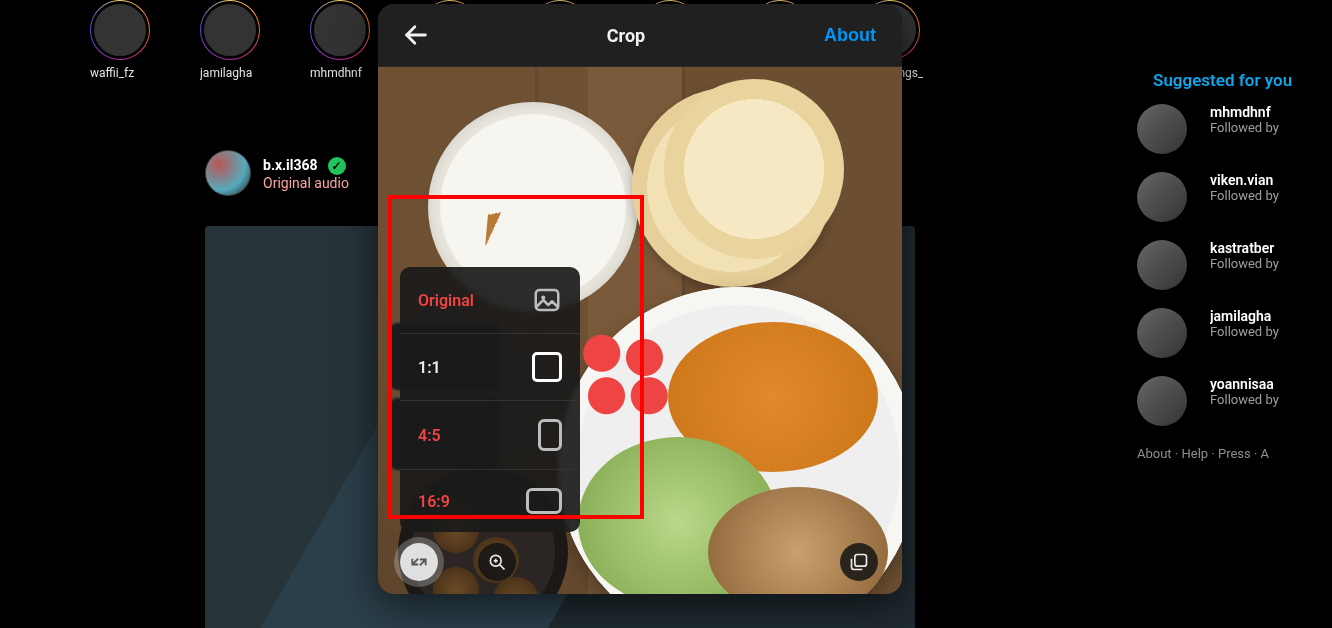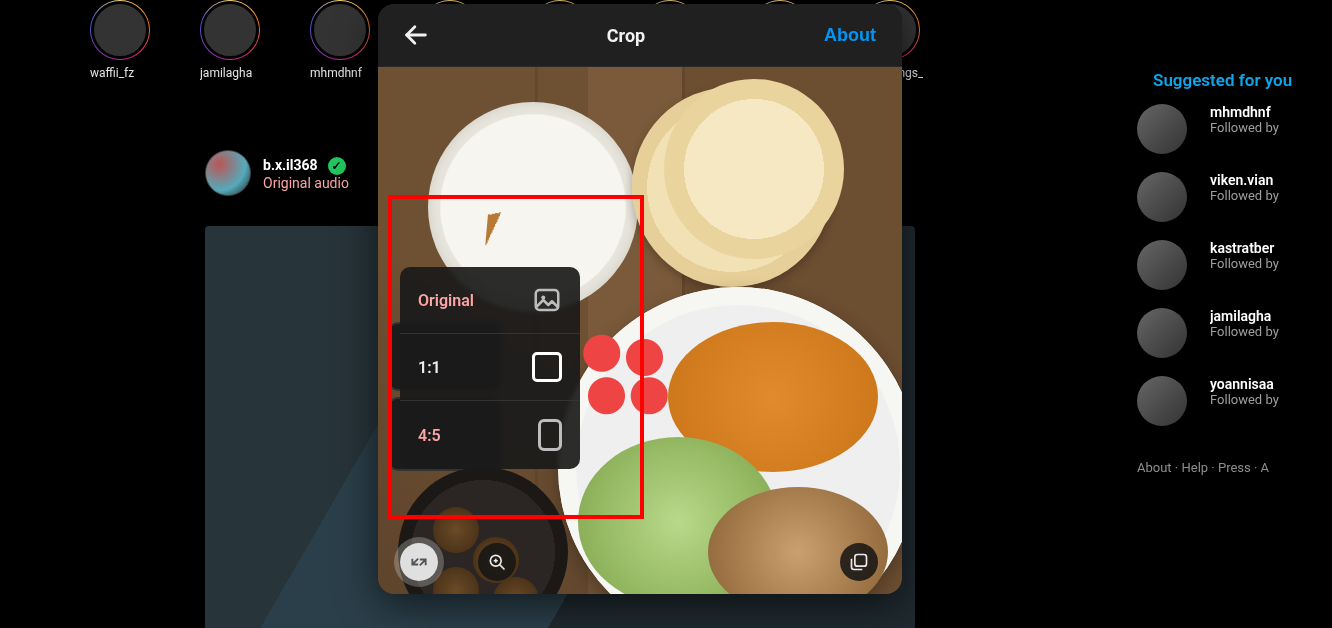--- a/index.html
+++ b/index.html
@@ -33,21 +33,21 @@
     filter:blur(.3px);border-radius:4px}
 
   
   .sidebar{position:absolute;right:0;top:70px;width:195px}
   .sidebar h3{font-size:17px;font-weight:600;color:#0ea5e9;margin:0 0 14px 16px;white-space:nowrap}
   .sug{display:flex;align-items:flex-start;gap:23px;margin-bottom:18px}
   .sug-av{width:50px;height:50px;border-radius:50%;background:linear-gradient(135deg,#666,#333);flex:0 0 auto}
   .sug-txt{display:flex;flex-direction:column;overflow:hidden}
   .sug-name{font-size:14px;font-weight:600;white-space:nowrap}
   .sug-sub{font-size:13px;color:#9e9e9e;white-space:nowrap}
-  .footer-links{font-size:13px;color:#8e8e8e;white-space:nowrap;margin-top:34px}
+  .footer-links{font-size:13px;color:#8e8e8e;white-space:nowrap;margin-top:20px}
 
   
   .modal{position:absolute;left:378px;top:4px;width:524px;height:590px;background:var(--panel);border-radius:16px;overflow:hidden;box-shadow:0 10px 40px rgba(0,0,0,.6)}
   .modal-header{height:62px;display:flex;align-items:center;justify-content:space-between;padding:0 20px;background:#202020;border-bottom:1px solid #2a2a2a}
   .modal-title{font-size:18px;font-weight:700;color:#f1f1f1}
   .back-btn{background:none;border:none;color:#f1f1f1;padding:4px;display:flex}
   .next-btn{background:none;border:none;color:var(--accent);font-size:18px;font-weight:600}
 
   .crop-area{position:relative;width:524px;height:528px;background:#3a2d1c}
   
@@ -80,21 +80,21 @@
   
   .box{position:absolute;border-radius:10px;background:#1c1c1c;border:2px solid #333}
   .box.b1{left:10px;top:255px;width:110px;height:65px}
   .box.b2{left:10px;top:330px;width:110px;height:70px}
 
   
   .crop-pop{position:absolute;left:22px;top:200px;width:180px;background:var(--panel2);border-radius:10px;overflow:hidden;backdrop-filter:blur(2px)}
   .crop-opt{display:flex;align-items:center;justify-content:space-between;padding:18px 18px;border-bottom:1px solid #333;color:#efefef}
   .crop-opt:last-child{border-bottom:none}
   .crop-opt .lab{font-size:16px;font-weight:600}
-  .crop-opt.dim .lab{color:#fca5a5}
+  .crop-opt.dim .lab{color:#ef4444}
   .ico{width:30px;height:30px;display:flex;align-items:center;justify-content:center}
   .ico.sq{border:3px solid #fff;border-radius:5px;width:24px;height:24px}
   .ico.portrait{border:3px solid #bdbdbd;border-radius:6px;width:18px;height:26px}
   .ico.wide{border:3px solid #bdbdbd;border-radius:6px;width:30px;height:20px}
 
   
   .annot{position:absolute;left:388px;top:195px;width:248px;height:316px;border:4px solid #ff0000;pointer-events:none}
 
   
   .bottom-btn{position:absolute;bottom:14px;width:38px;height:38px;border-radius:50%;background:rgba(20,20,20,.85);display:flex;align-items:center;justify-content:center;color:#eaeaea}
@@ -257,20 +257,24 @@
           </span>
         </div>
         <div class="crop-opt">
           <span class="lab">1:1</span>
           <span class="ico sq"></span>
         </div>
         <div class="crop-opt dim">
           <span class="lab">4:5</span>
           <span class="ico portrait"></span>
         </div>
+        <div class="crop-opt dim">
+          <span class="lab">16:9</span>
+          <span class="ico wide"></span>
+        </div>
       </div>
 
       <div class="bottom-btn left">
         <svg width="20" height="20" viewBox="0 0 24 24" fill="none" stroke="#555" stroke-width="2.2">
             <path d="M4 15l7-7M4 8v7h7"></path>
             <path d="M20 9l-7 7M20 16V9h-7"></path>
           </svg>
       </div>
       <div class="bottom-btn zoom">
         <svg width="20" height="20" viewBox="0 0 24 24" fill="none" stroke="#eaeaea" stroke-width="2">

